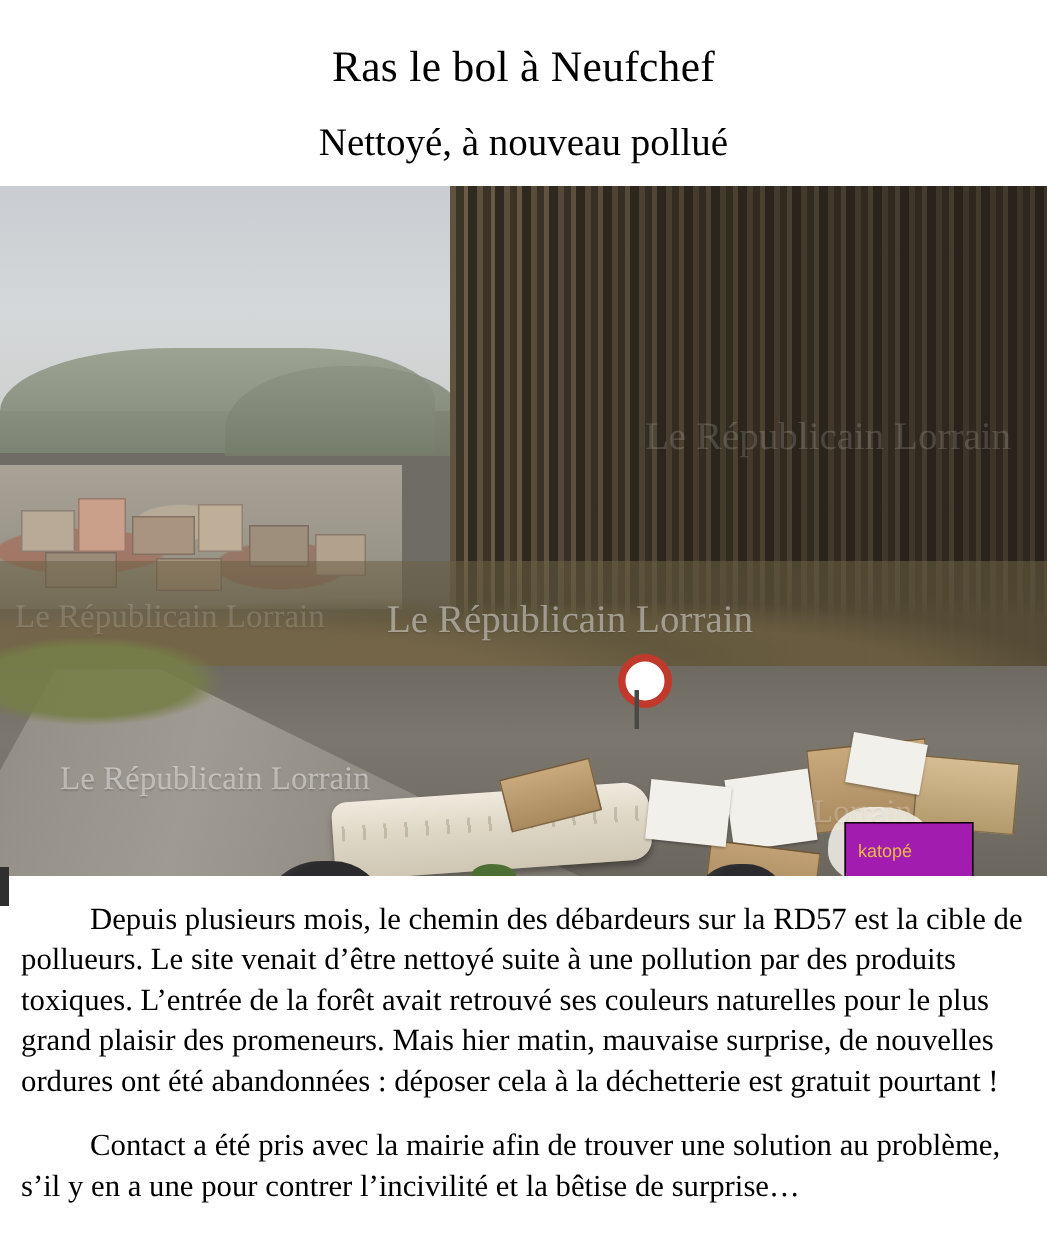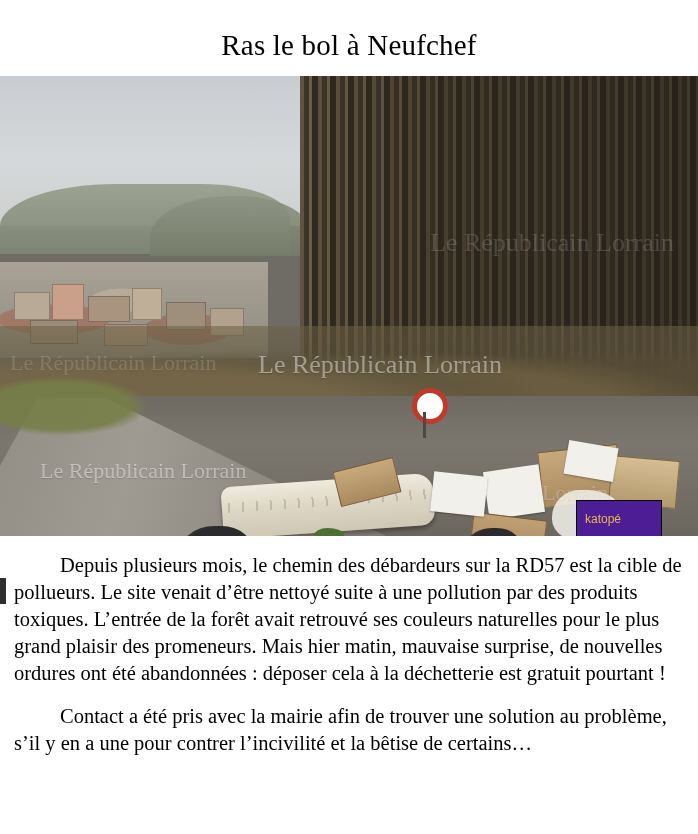--- a/index.html
+++ b/index.html
@@ -181,22 +181,22 @@
     background: #f2f0ea;
     box-shadow: 0 1px 2px rgba(0,0,0,.3);
   }
   .plastic {
     position: absolute;
     background: rgba(246,246,240,.82);
     border-radius: 40% 50% 45% 55% / 50% 45% 55% 45%;
   }
   .katope {
     position: absolute;
-    left: 576px; top: 424px; width: 84px; height: 38px;
-    background: #4c1d95;
+    left: 563px; top: 424px; width: 84px; height: 38px;
+    background: #a21caf;
     border: 1px solid #000;
   }
   .katope span {
     position: absolute;
     left: 8px; top: 11px;
     color: #e8b84b;
     font-size: 12px;
     font-family: "Liberation Sans", sans-serif;
   }
   .green-patch {
@@ -236,20 +236,21 @@
     background: #2f2f2f;
   }
 </style>
 </head>
 <body>
 
 <div class="page">
 
   <div class="title-block">
     <h1 class="main-title">Ras le bol à Neufchef</h1>
+    <h2 class="sub-title">Nettoyé, à nouveau pollué</h2>
   </div>
 
   <div class="photo-wrap">
     <div class="photo">
       <div class="sky"></div>
       <div class="hill-far"></div>
       <div class="hill-far2"></div>
 
       <div class="village">
         <div class="house" style="left:14px;top:30px;width:34px;height:26px;background:#b9aa97;"></div>
@@ -301,16 +302,16 @@
 
       <div class="wm" style="left:542px;top:404px;opacity:.5;">Lorrain</div>
       <div class="wm" style="left:10px;top:274px;opacity:.35;">Le Républicain Lorrain</div>
     </div>
   </div>
 
   <div class="left-bar"></div>
 
   <div class="article">
     <p>Depuis plusieurs mois, le chemin des débardeurs sur la RD57 est la cible de pollueurs. Le site venait d’être nettoyé suite à une pollution par des produits toxiques. L’entrée de la forêt avait retrouvé ses couleurs naturelles pour le plus grand plaisir des promeneurs. Mais hier matin, mauvaise surprise, de nouvelles ordures ont été abandonnées : déposer cela à la déchetterie est gratuit pourtant !</p>
-    <p>Contact a été pris avec la mairie afin de trouver une solution au problème, s’il y en a une pour contrer l’incivilité et la bêtise de certains…</p>
+    <p>Contact a été pris avec la mairie afin de trouver une solution au problème, s’il y en a une pour contrer l’incivilité et la bêtise de surprise…</p>
   </div>
 
 </div>
 
 </body></html>

